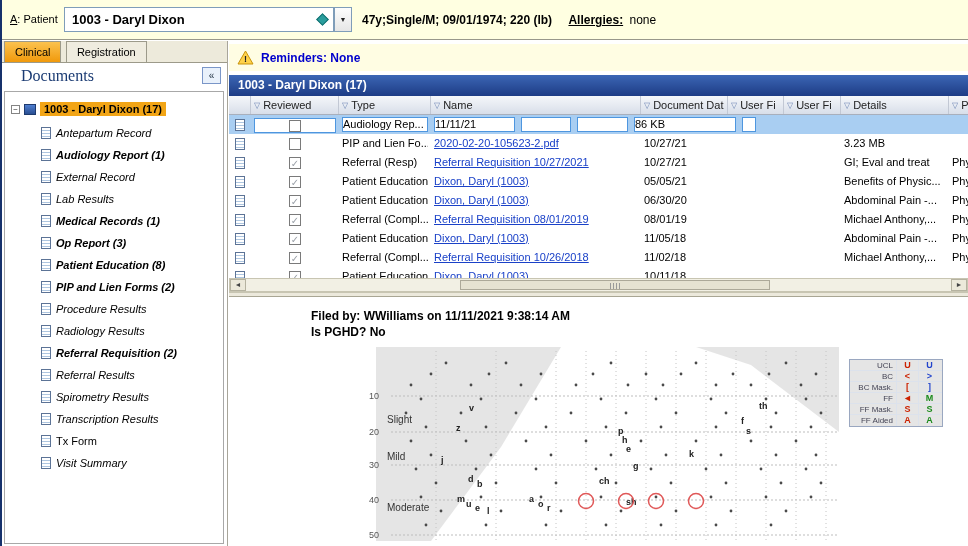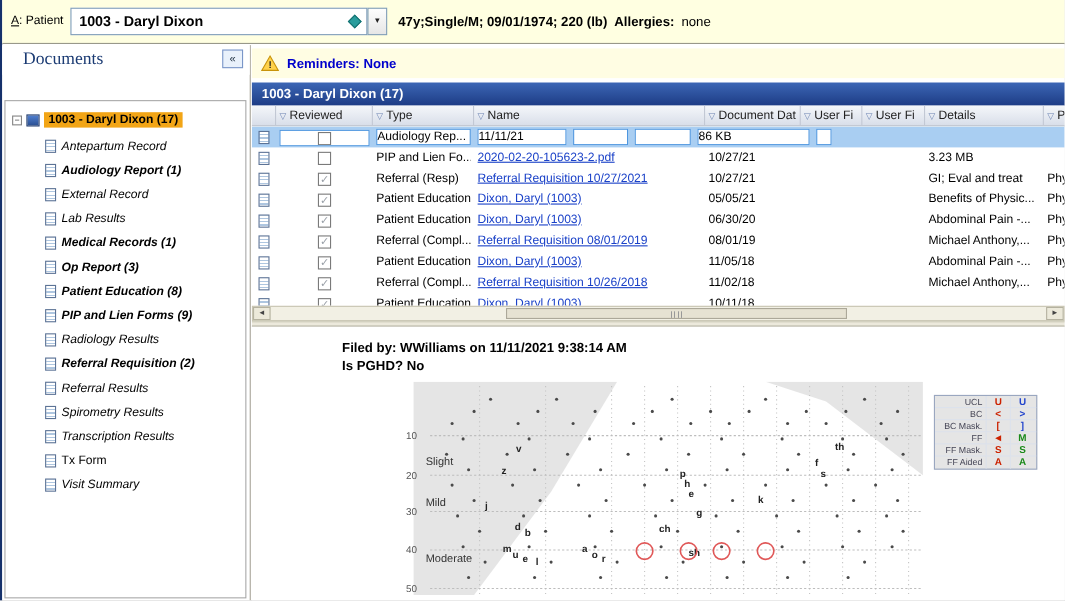--- a/index.html
+++ b/index.html
@@ -17,21 +17,21 @@
   .combo { position:absolute; left:62px; top:7px; width:270px; height:25px;
     background:#fff; border:1px solid #7F9DB9; font-size:13px; font-weight:bold;
     line-height:23px; padding-left:7px; cursor:default; }
   .tag-ico { position:absolute; right:6px; top:7px; width:9px; height:9px;
     background:#2A9D9D; transform:rotate(45deg); border:1px solid #147070; }
   .combo-btn { position:absolute; left:332px; top:7px; width:18px; height:25px;
     background:linear-gradient(#fdfdfd,#e6e6e6); border:1px solid #7F9DB9;
     font-size:7px; color:#222; }
   .pat-info { position:absolute; left:360px; top:13px; font-size:12px; font-weight:bold; }
   .pat-info .allergy-val { font-weight:normal; margin-left:3px; }
-  .pat-info .allergy-lbl { margin-left:3px; }
+  .pat-info .allergy-lbl { margin-left:13px;text-decoration:underline; }
   
   #sidebar { position:absolute; left:0; top:41px; width:226px; bottom:0;
     background:#fff; border-right:1px solid #A8A59A; }
   .tabrow { height:22px; background:#EDEADB; border-bottom:1px solid #9C9A8A; padding-left:2px; }
   .tab { display:inline-block; height:21px; line-height:20px; padding:0 10px;
     font-size:11px; border:1px solid #9C9A8A; border-bottom:none; background:#EFECDF;
     cursor:default; vertical-align:bottom; }
   .tab.active { background:linear-gradient(#FBC24F,#F1990B); }
   .doc-header { height:27px; position:relative; background:#fff; }
   .doc-title { position:absolute; left:19px; top:4px; font-size:16px; color:#1B3B73;font-family:Liberation Serif, serif; }
@@ -121,20 +121,24 @@
     </div>
     <button class="combo-btn">▼</button>
     <span class="pat-info">
       <span>47y;Single/M; 09/01/1974; 220 (lb)</span>
       <span class="allergy-lbl">Allergies:</span>
       <span class="allergy-val">none</span>
     </span>
   </div>
 
   <div id="sidebar">
+    <div class="tabrow">
+      <span class="tab active">Clinical</span>
+      <span class="tab">Registration</span>
+    </div>
     <div class="doc-header">
       <span class="doc-title">Documents</span>
       <button class="collapse-btn">«</button>
     </div>
     <div class="tree">
       <div class="tree-root">
         <span class="expander">−</span>
         <span class="book-ico"></span>
         <span class="tree-root-label">1003 - Daryl Dixon (17)</span>
       </div>
@@ -170,23 +174,27 @@
     <span class="s-bold">Op Report (3)</span>
   </li>
 
   <li>
     <span class="doc-ico"></span>
     <span class="s-bold-italic">Patient Education (8)</span>
   </li>
 
   <li>
     <span class="doc-ico"></span>
-    <span class="s-bold">PIP and Lien Forms (9)</span>
-  </li>
-
+    <span class="s-bold">PIP and Lien Forms (2)</span>
+  </li>
+
+  <li>
+    <span class="doc-ico"></span>
+    <span class="s-italic">Procedure Results</span>
+  </li>
 
   <li>
     <span class="doc-ico"></span>
     <span class="s-italic">Radiology Results</span>
   </li>
 
   <li>
     <span class="doc-ico"></span>
     <span class="s-bold-italic">Referral Requisition (2)</span>
   </li>

